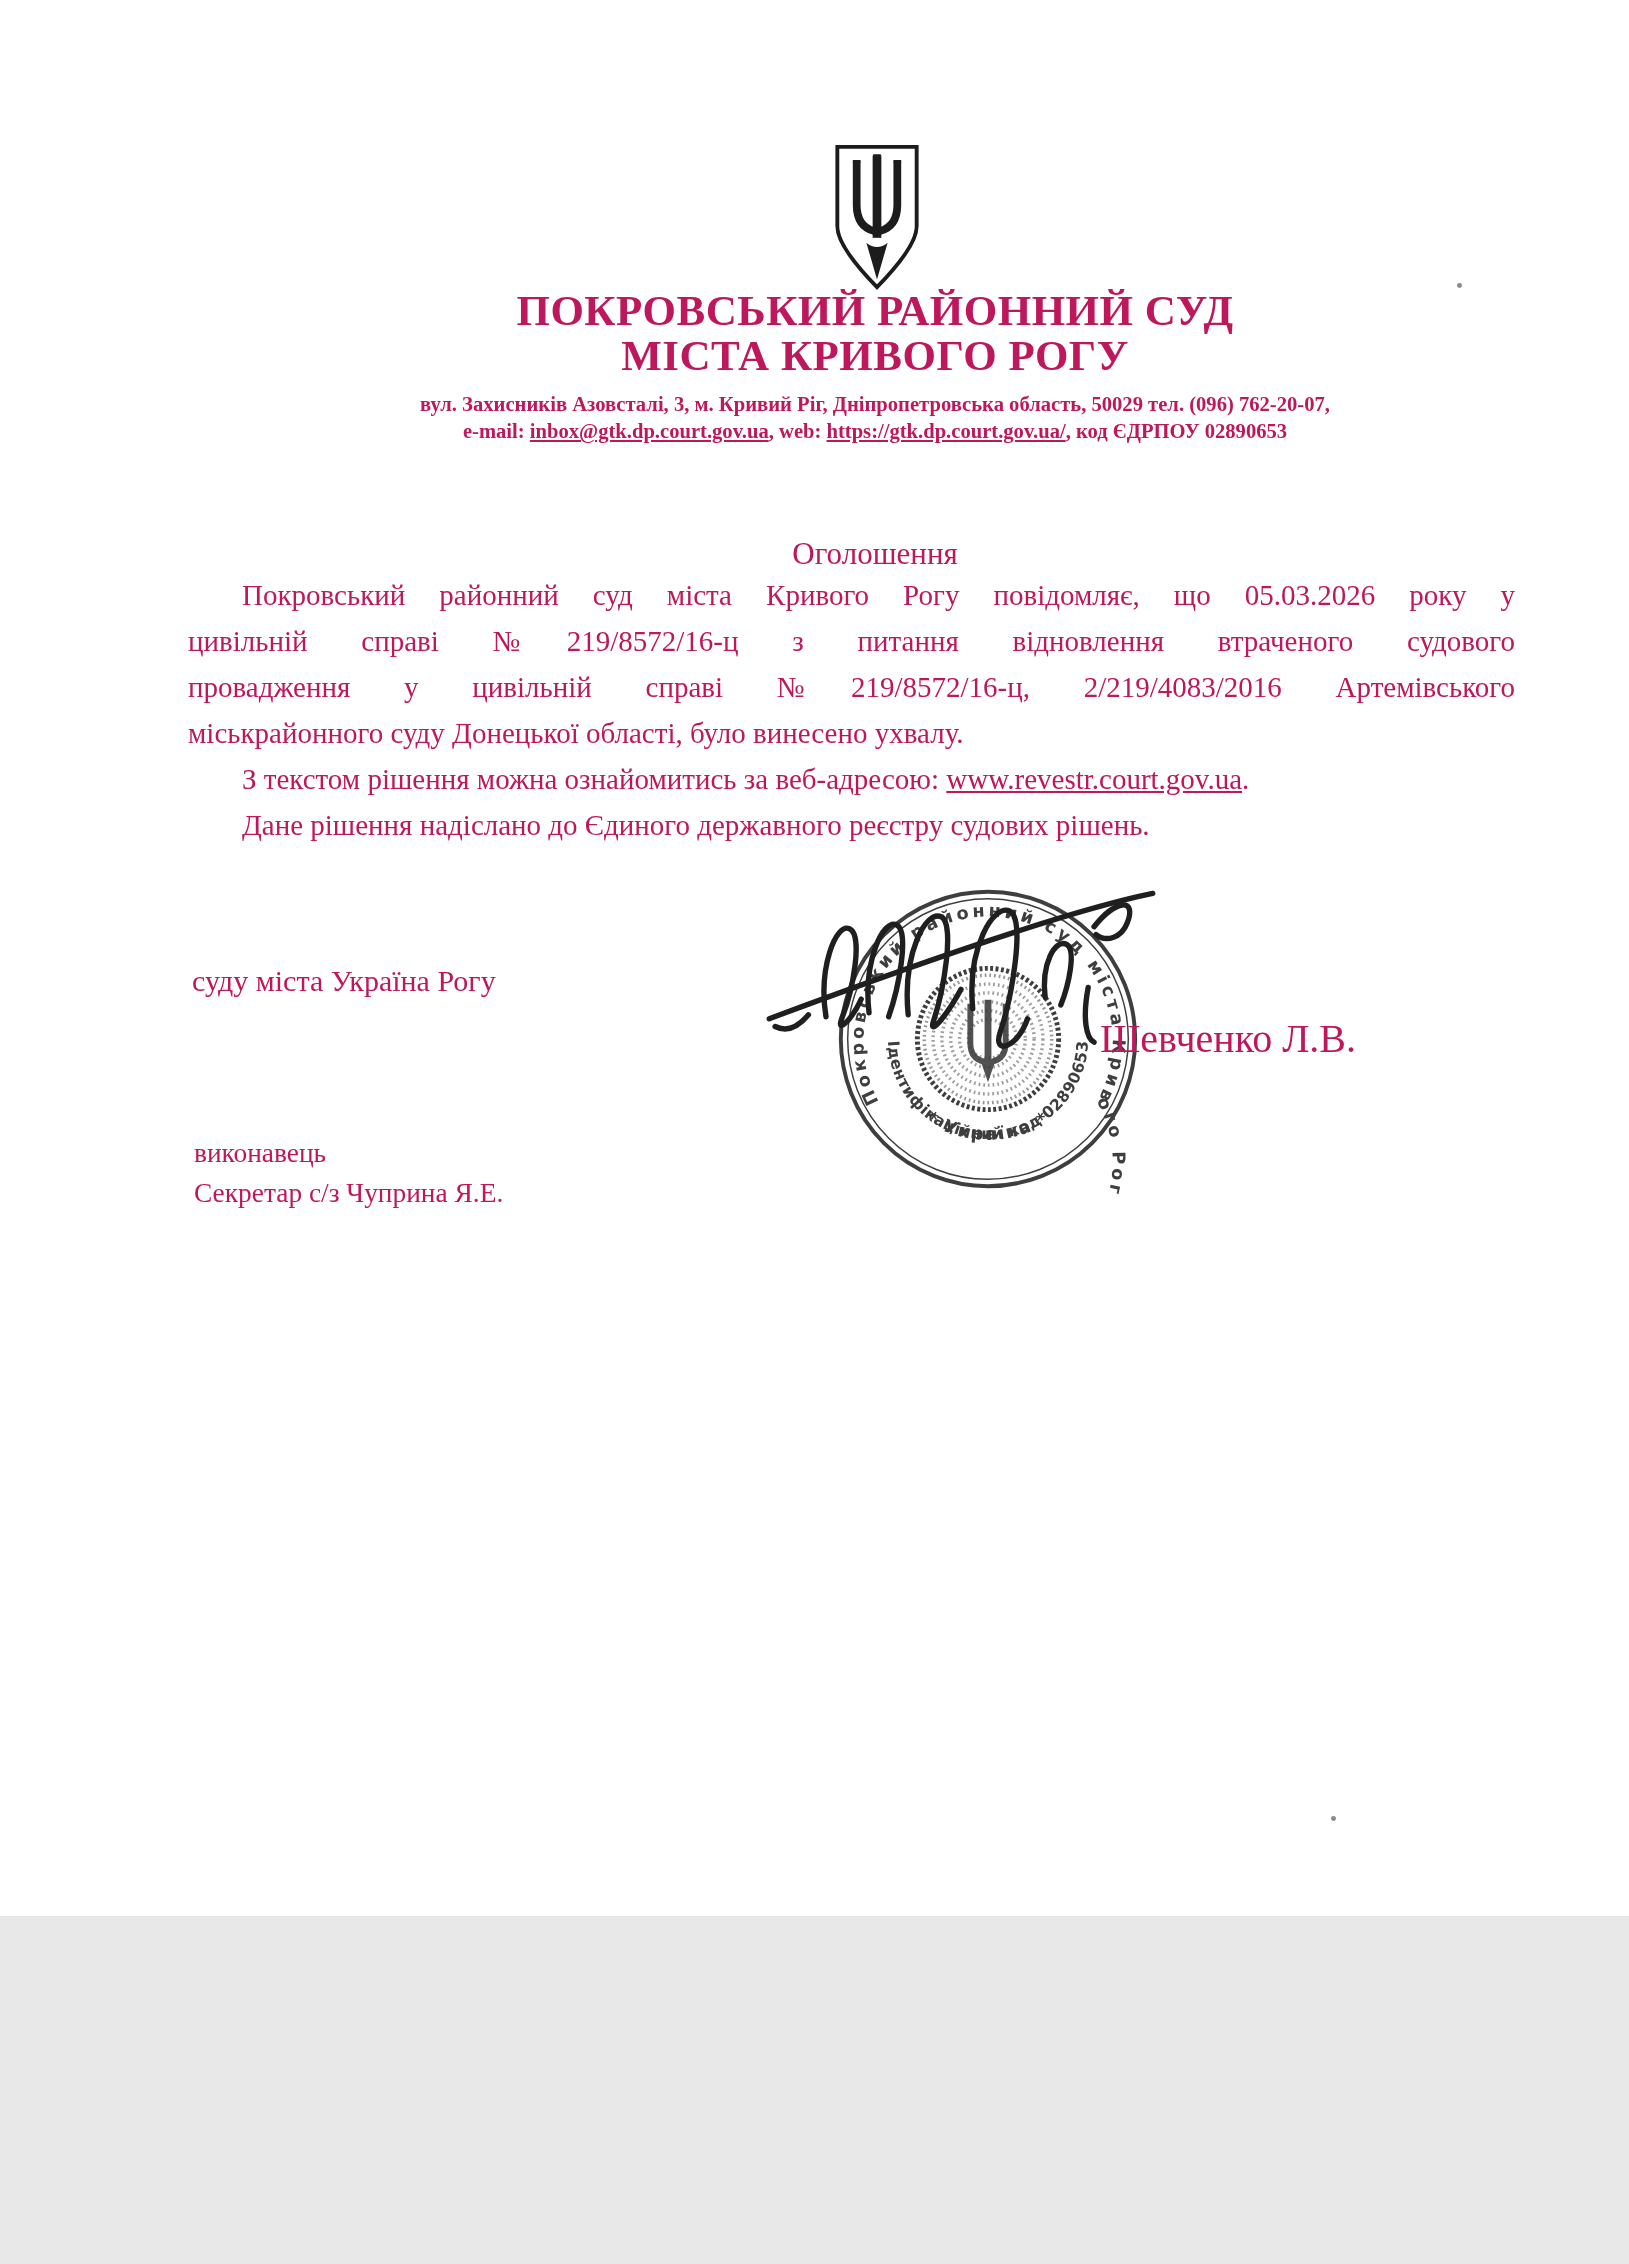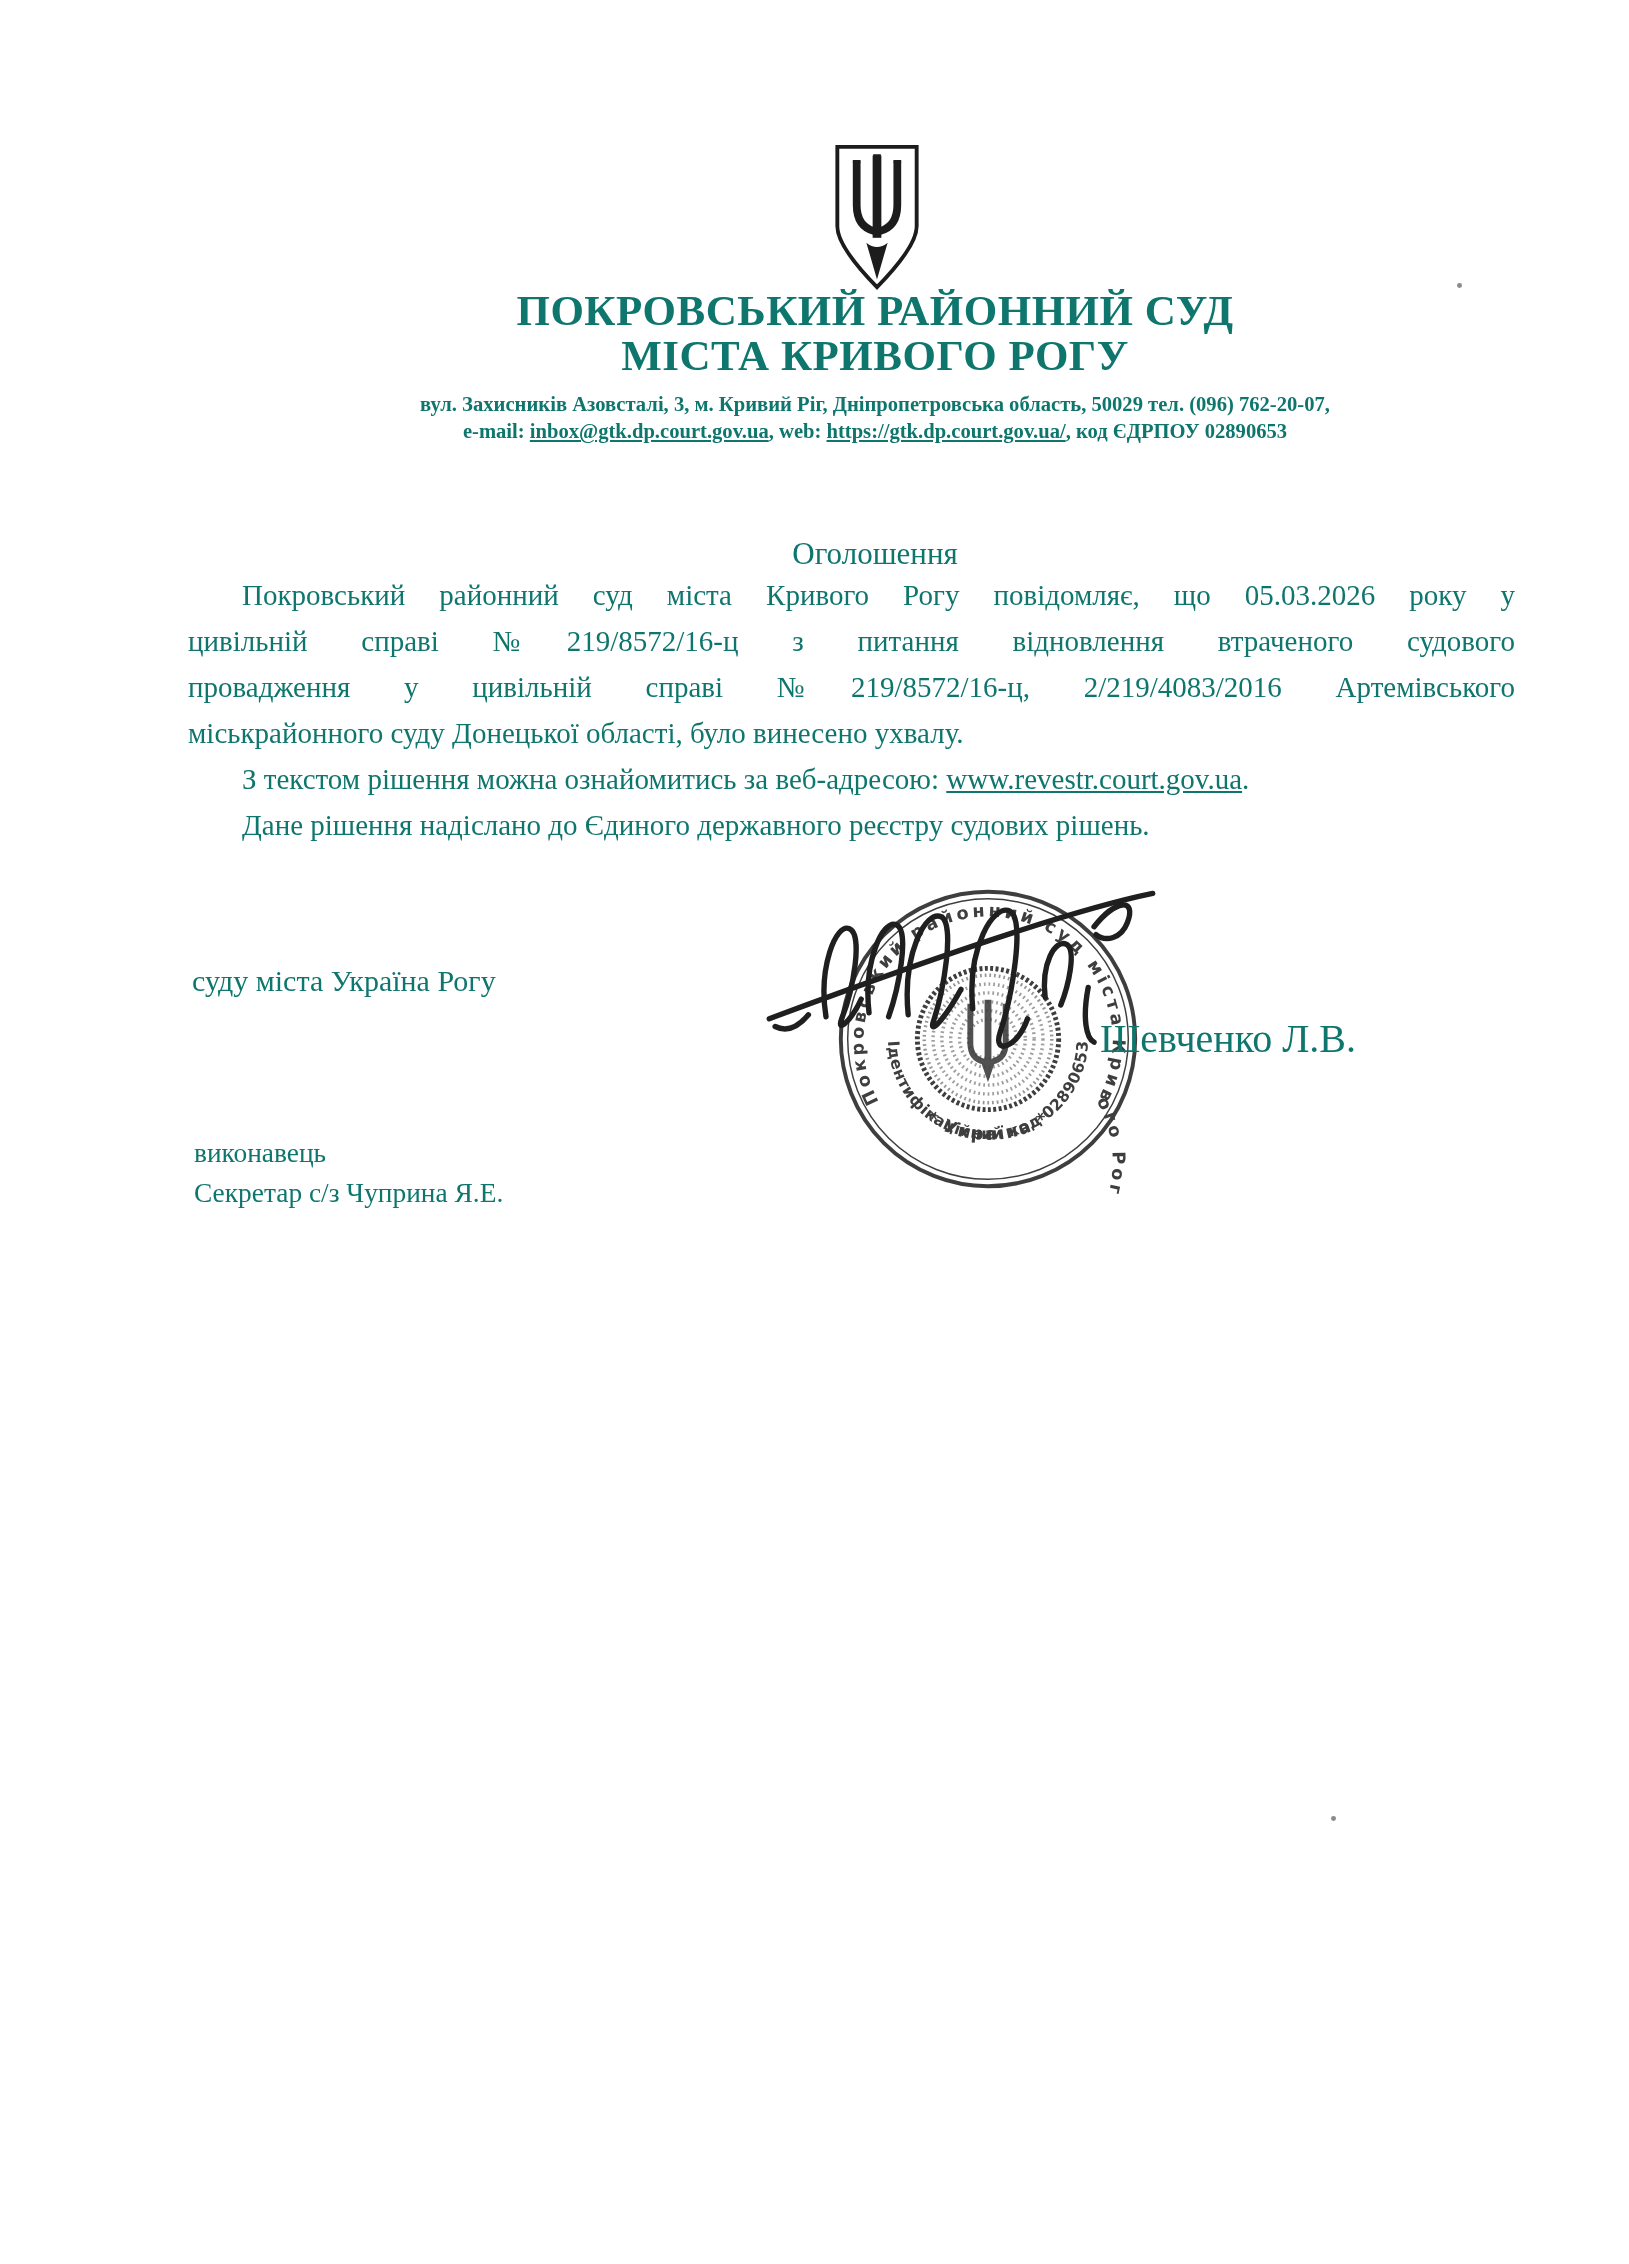--- a/index.html
+++ b/index.html
@@ -1,21 +1,21 @@
 <!DOCTYPE html>
 <html lang="uk"><head>
 <meta charset="utf-8">
 <style>
   html,body{margin:0;padding:0;background:#e8e8e8;}
   .page{
     position:relative;
-    width:1630px;height:2264px;
+    width:1630px;height:1916px;
     background:#ffffff;
     font-family:"Liberation Serif","DejaVu Serif",serif;
-    color:#0f766e;
+    color:#be185d;
     overflow:hidden;
   }
   .emblem{position:absolute;left:828px;top:143px;width:98px;height:149px;}
   .header{position:absolute;left:125px;top:288px;width:1500px;text-align:center;}
   .court-line{font-weight:bold;font-size:43px;line-height:45px;letter-spacing:0.5px;}
   .addr{font-weight:bold;font-size:20.6px;line-height:27.4px;}
   .addr-block{margin-top:12.7px;}
   .u{text-decoration:underline;}
   .title{position:absolute;left:125px;top:535px;width:1500px;text-align:center;font-size:31px;line-height:37px;}
   .body{position:absolute;left:188px;top:572px;width:1327px;font-size:29px;line-height:46px;}

